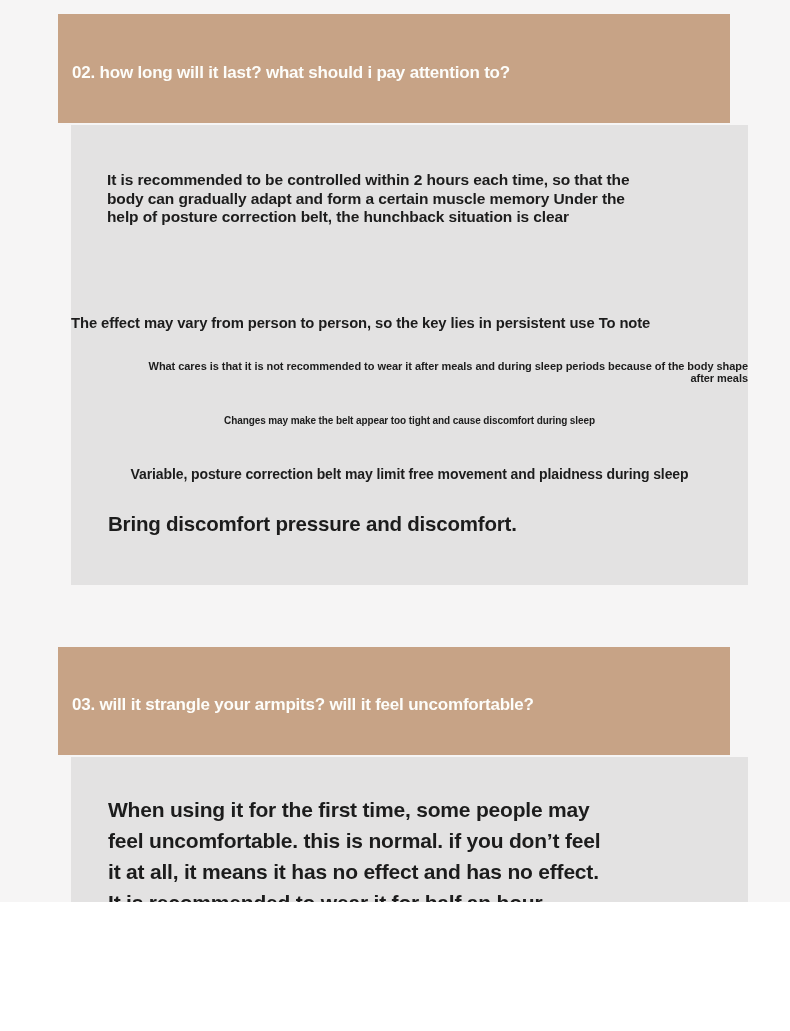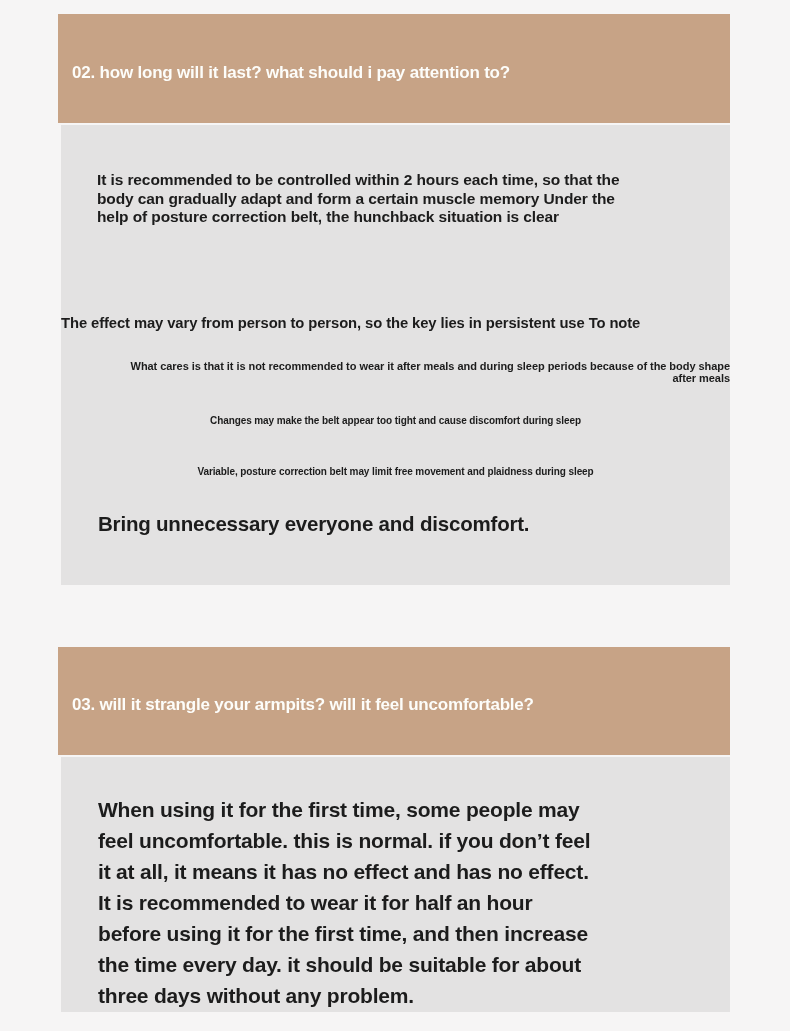--- a/index.html
+++ b/index.html
@@ -4,21 +4,21 @@
 <style>
   html, body {
     margin: 0;
     padding: 0;
     background: #ffffff;
     font-family: "Liberation Sans", "DejaVu Sans", sans-serif;
   }
   .canvas {
     position: relative;
     width: 790px;
-    height: 1031px;
+    height: 902px;
     background: var(--page-bg, #f6f5f5);
     overflow: hidden;
   }
   .qa-header {
     position: absolute;
     left: 58px;
     width: 672px;
     background: var(--header-bg, #c7a386);
     display: flex;
     align-items: center;
@@ -26,24 +26,25 @@
     padding: 8px 0 0 14px;
   }
   .qa-header .title {
     color: var(--header-text, #fdfdfa);
     font-weight: 700;
     font-size: 17px;
     letter-spacing: -0.2px;
   }
   .qa-panel {
     position: absolute;
-    left: 61px;
+    left: 71px;
     width: 669px;
     background: var(--panel-bg, #e3e2e2);
     color: var(--text, #1c1c1c);
+    padding-left: 8px;
   }
   .qa-panel p {
     margin: 0;
     position: absolute;
     font-weight: 700;
     color: var(--text, #1c1c1c);
   }
   #header-02 { top: 14px; height: 109px; }
   #panel-02  { top: 125px; height: 460px; }
   #header-03 { top: 647px; height: 108px; }
@@ -84,21 +85,21 @@
     left: 0; right: 0;
     top: 290px;
     text-align: center;
     font-size: 10px;
     letter-spacing: -0.1px;
   }
   .note-4 {
     left: 0; right: 0;
     top: 341px;
     text-align: center;
-    font-size: 10px;
+    font-size: 14px;
     letter-spacing: -0.1px;
   }
   .emphasis {
     left: 37px;
     top: 387px;
     font-size: 20.5px;
     letter-spacing: -0.2px;
     color: #141414;
   }
   .big-body {
@@ -119,21 +120,21 @@
   <div class="qa-header" id="header-02">
     <span class="title">02. how long will it last? what should i pay attention to?</span>
   </div>
 
   <div class="qa-panel" id="panel-02">
     <p class="intro">It is recommended to be controlled within 2 hours each time, so that the<br>body can gradually adapt and form a certain muscle memory Under the<br>help of posture correction belt, the hunchback situation is clear</p>
     <p class="note-2">The effect may vary from person to person, so the key lies in persistent use To note</p>
     <p class="fine-print">What cares is that it is not recommended to wear it after meals and during sleep periods because of the body shape<br>after meals</p>
     <p class="note-3">Changes may make the belt appear too tight and cause discomfort during sleep</p>
     <p class="note-4">Variable, posture correction belt may limit free movement and plaidness during sleep</p>
-    <p class="emphasis">Bring unnecessary everyone and discomfort.</p>
+    <p class="emphasis">Bring discomfort pressure and discomfort.</p>
   </div>
 
   <div class="qa-header" id="header-03">
     <span class="title">03. will it strangle your armpits? will it feel uncomfortable?</span>
   </div>
 
   <div class="qa-panel" id="panel-03">
     <p class="big-body">When using it for the first time, some people may<br>feel uncomfortable. this is normal. if you don’t feel<br>it at all, it means it has no effect and has no effect.<br>It is recommended to wear it for half an hour<br>before using it for the first time, and then increase<br>the time every day. it should be suitable for about<br>three days without any problem.</p>
   </div>
 

